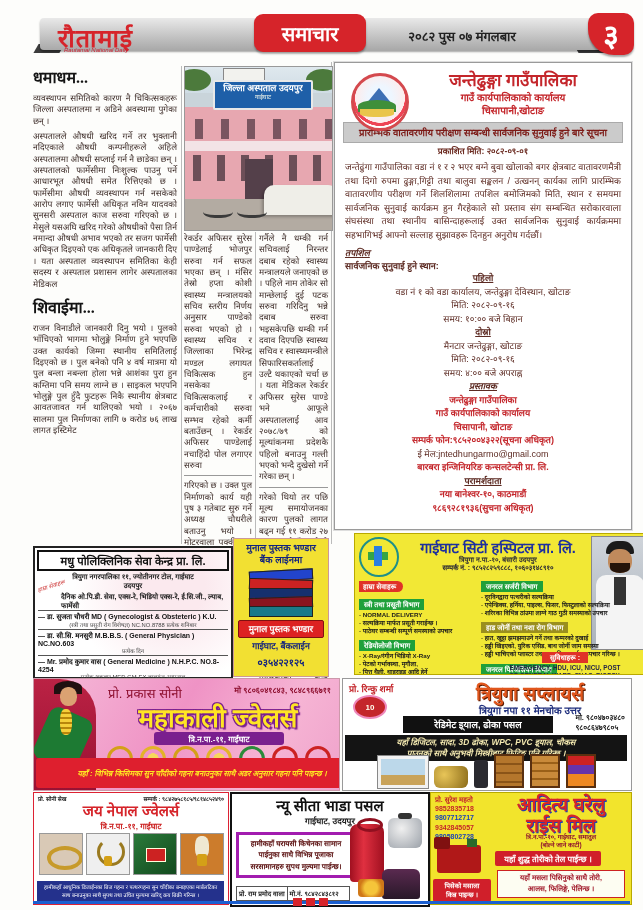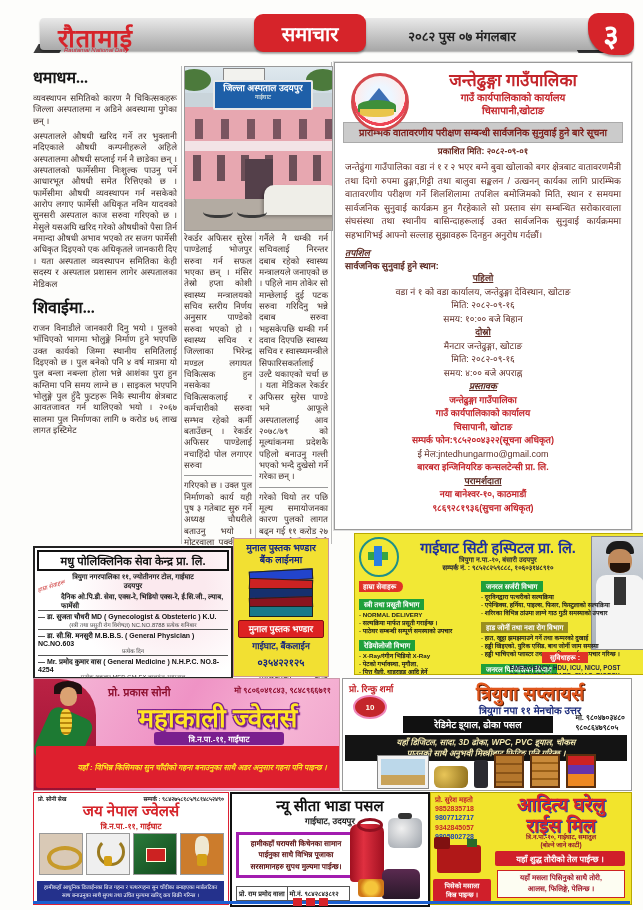--- a/index.html
+++ b/index.html
@@ -114,33 +114,33 @@
   .mun-ph{font-size:10px;font-weight:bold;color:#13247e;margin-top:3px;}
   
   .maha{left:33px;top:678px;width:305px;height:111px;overflow:hidden;border:1px solid #c9a;
      background:linear-gradient(120deg,#f6bcd9,#ef93c5 45%,#f6b4d4 75%,#efa2cb);}
   .mh-woman{position:absolute;left:0;top:0;width:62px;height:111px;background:linear-gradient(180deg,#b24,#913);
      border-radius:0 36px 0 0;}
   .mh-face{position:absolute;left:26px;top:8px;width:17px;height:19px;background:#dba272;border-radius:46%;}
   .mh-hair{position:absolute;left:20px;top:2px;width:28px;height:13px;background:#201010;border-radius:50% 50% 0 0;}
   .mh-sash{position:absolute;left:6px;top:32px;width:46px;height:56px;background:#1d7a33;transform:rotate(24deg);border-radius:10px;}
   .mh-gold{position:absolute;left:26px;top:30px;width:12px;height:26px;background:repeating-linear-gradient(180deg,#f5cf3a 0 3px,#b8860b 3px 5px);border-radius:40%;}
-  .mh-prop{position:absolute;left:74px;top:5px;font-size:11px;font-weight:bold;color:#8e1030;}
+  .mh-prop{position:absolute;left:74px;top:5px;font-size:13px;font-weight:normal;color:#8e1030;}
   .mh-ph{position:absolute;right:8px;top:5px;font-size:8px;font-weight:bold;color:#8e1030;}
   .mh-title{position:absolute;left:66px;top:20px;width:236px;text-align:center;font-size:26px;font-weight:bold;color:#ffe523;
      text-shadow:-1px -1px 0 #7a1f8e,1px -1px 0 #7a1f8e,-1px 1px 0 #7a1f8e,2px 2px 1px #7a1f8e;}
   .mh-addr{position:absolute;left:120px;top:53px;width:130px;background:#7a1f8e;color:#fff;font-size:8px;font-weight:bold;
      text-align:center;border-radius:3px;padding:1px 0;}
   .mh-jrow{position:absolute;left:70px;top:68px;width:230px;height:24px;display:flex;gap:7px;align-items:center;justify-content:center;}
   .jw{width:20px;height:20px;border-radius:50%;border:3px solid #d4a017;background:transparent;}
   .jw.s2{border-color:#e3b327;background:radial-gradient(circle,#f7d75a 0 40%,transparent 41%);}
   .jw.red{border-color:#c22;}
   .jw.grn{border-color:#2a8a3a;}
   .mh-strip{position:absolute;left:2px;bottom:2px;width:332px;background:#de1f2e;color:#ffe523;
-     font-size:7.6px;font-weight:bold;font-style:italic;text-align:center;padding:16px 0;border-radius:3px;}
+     font-size:7.6px;font-weight:bold;font-style:italic;text-align:center;padding:10px 0;border-radius:3px;}
   
   .triy{left:342px;top:678px;width:288px;height:111px;background:#fff;border:1px solid #999;overflow:hidden;}
   .tr-prop{position:absolute;left:6px;top:3px;font-size:9px;font-weight:bold;color:#c4262b;}
   .tr-badge{position:absolute;left:10px;top:16px;width:30px;height:20px;background:#c4262b;border-radius:50%;
      color:#ffe;font-size:8px;font-weight:bold;display:flex;align-items:center;justify-content:center;border:2px solid #e8b;}
   .tr-title{position:absolute;left:92px;top:1px;width:190px;text-align:center;font-size:19px;font-weight:bold;color:#e0561c;
      text-shadow:1px 1px 0 #5a1a00;}
   .tr-addr{position:absolute;left:92px;top:24px;width:190px;text-align:center;font-size:10px;font-weight:bold;color:#20307e;}
   .tr-shop{position:absolute;left:60px;top:37px;width:150px;background:#111;color:#fff;font-size:9.5px;font-weight:bold;
      text-align:center;padding:2px 0;}
@@ -183,21 +183,21 @@
   .ad-prop{position:absolute;left:4px;top:2px;font-size:7px;font-weight:bold;color:#c4262b;}
   .ad-ph{position:absolute;left:4px;top:11px;font-size:7px;font-weight:bold;color:#1a42b8;line-height:1.35;}
   .ad-mach{position:absolute;left:6px;top:52px;width:44px;height:28px;background:#b01818;border-radius:3px;}
   .ad-mach:before{content:"";position:absolute;left:-3px;top:-8px;width:16px;height:12px;background:#801010;border-radius:2px;}
   .ad-mach:after{content:"";position:absolute;right:4px;top:-6px;width:10px;height:8px;background:#2a6a2a;}
   .ad-side{position:absolute;left:2px;bottom:2px;width:58px;background:#d01f2a;color:#fff;font-size:6.6px;font-weight:bold;
      text-align:center;line-height:1.45;padding:2px 0;border-radius:2px;}
   .ad-title{position:absolute;left:64px;top:2px;width:132px;text-align:center;font-size:19px;font-weight:bold;color:#d6242a;
      text-shadow:1px 1px 0 #1a42b8;line-height:1.1;}
   .ad-addr{position:absolute;left:64px;top:40px;width:132px;text-align:center;font-size:6.4px;font-weight:bold;color:#8e1030;line-height:1.3;}
-  .ad-strip{position:absolute;left:64px;top:58px;width:130px;background:#d01f2a;color:#fff;font-size:8.2px;font-weight:bold;
+  .ad-strip{position:absolute;left:64px;top:58px;width:106px;background:#d01f2a;color:#fff;font-size:8.2px;font-weight:bold;
      text-align:center;padding:2px 0;border-radius:2px;}
   .ad-body{position:absolute;left:66px;bottom:6px;width:126px;border:1px solid #c22;background:#fdfdf2;color:#a01828;
      font-size:7.2px;font-weight:bold;text-align:center;line-height:1.5;padding:2px 0;}
   
   .foot-line{left:33px;top:901px;width:597px;height:3px;background:#1a5fd0;}
   .foot-sq{top:898px;width:9px;height:8px;background:#d6242a;}
 </style>
 </head>
 <body>
 

